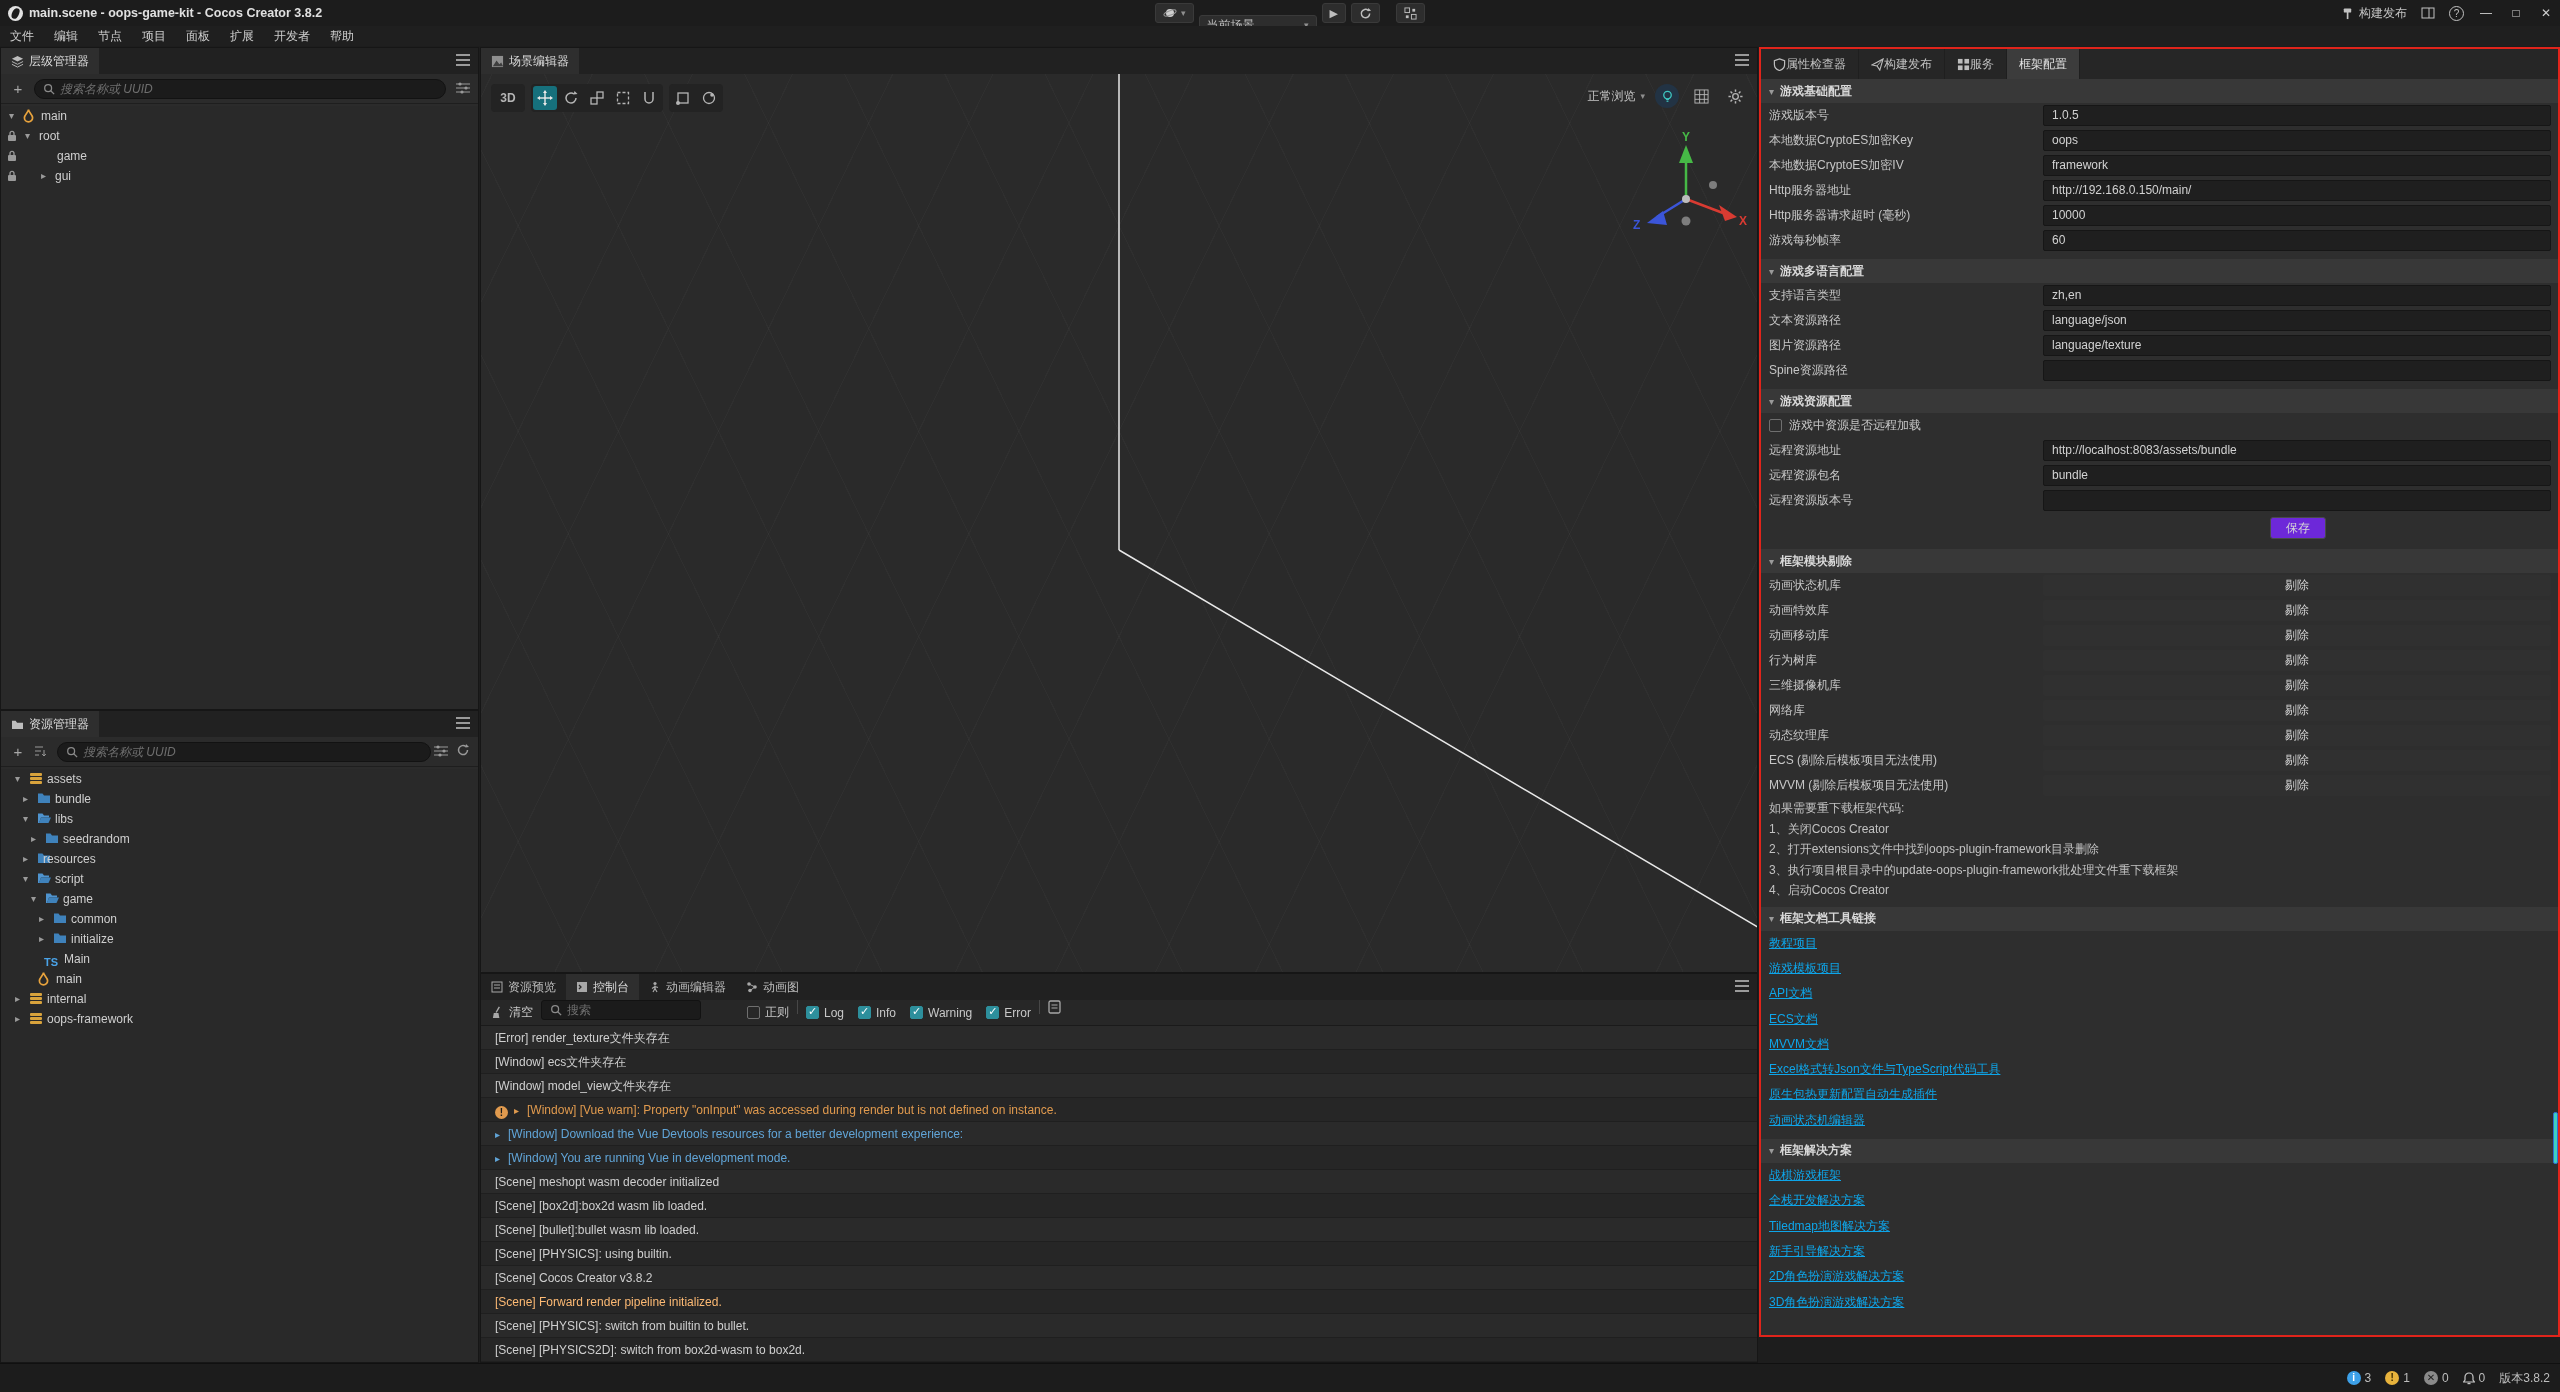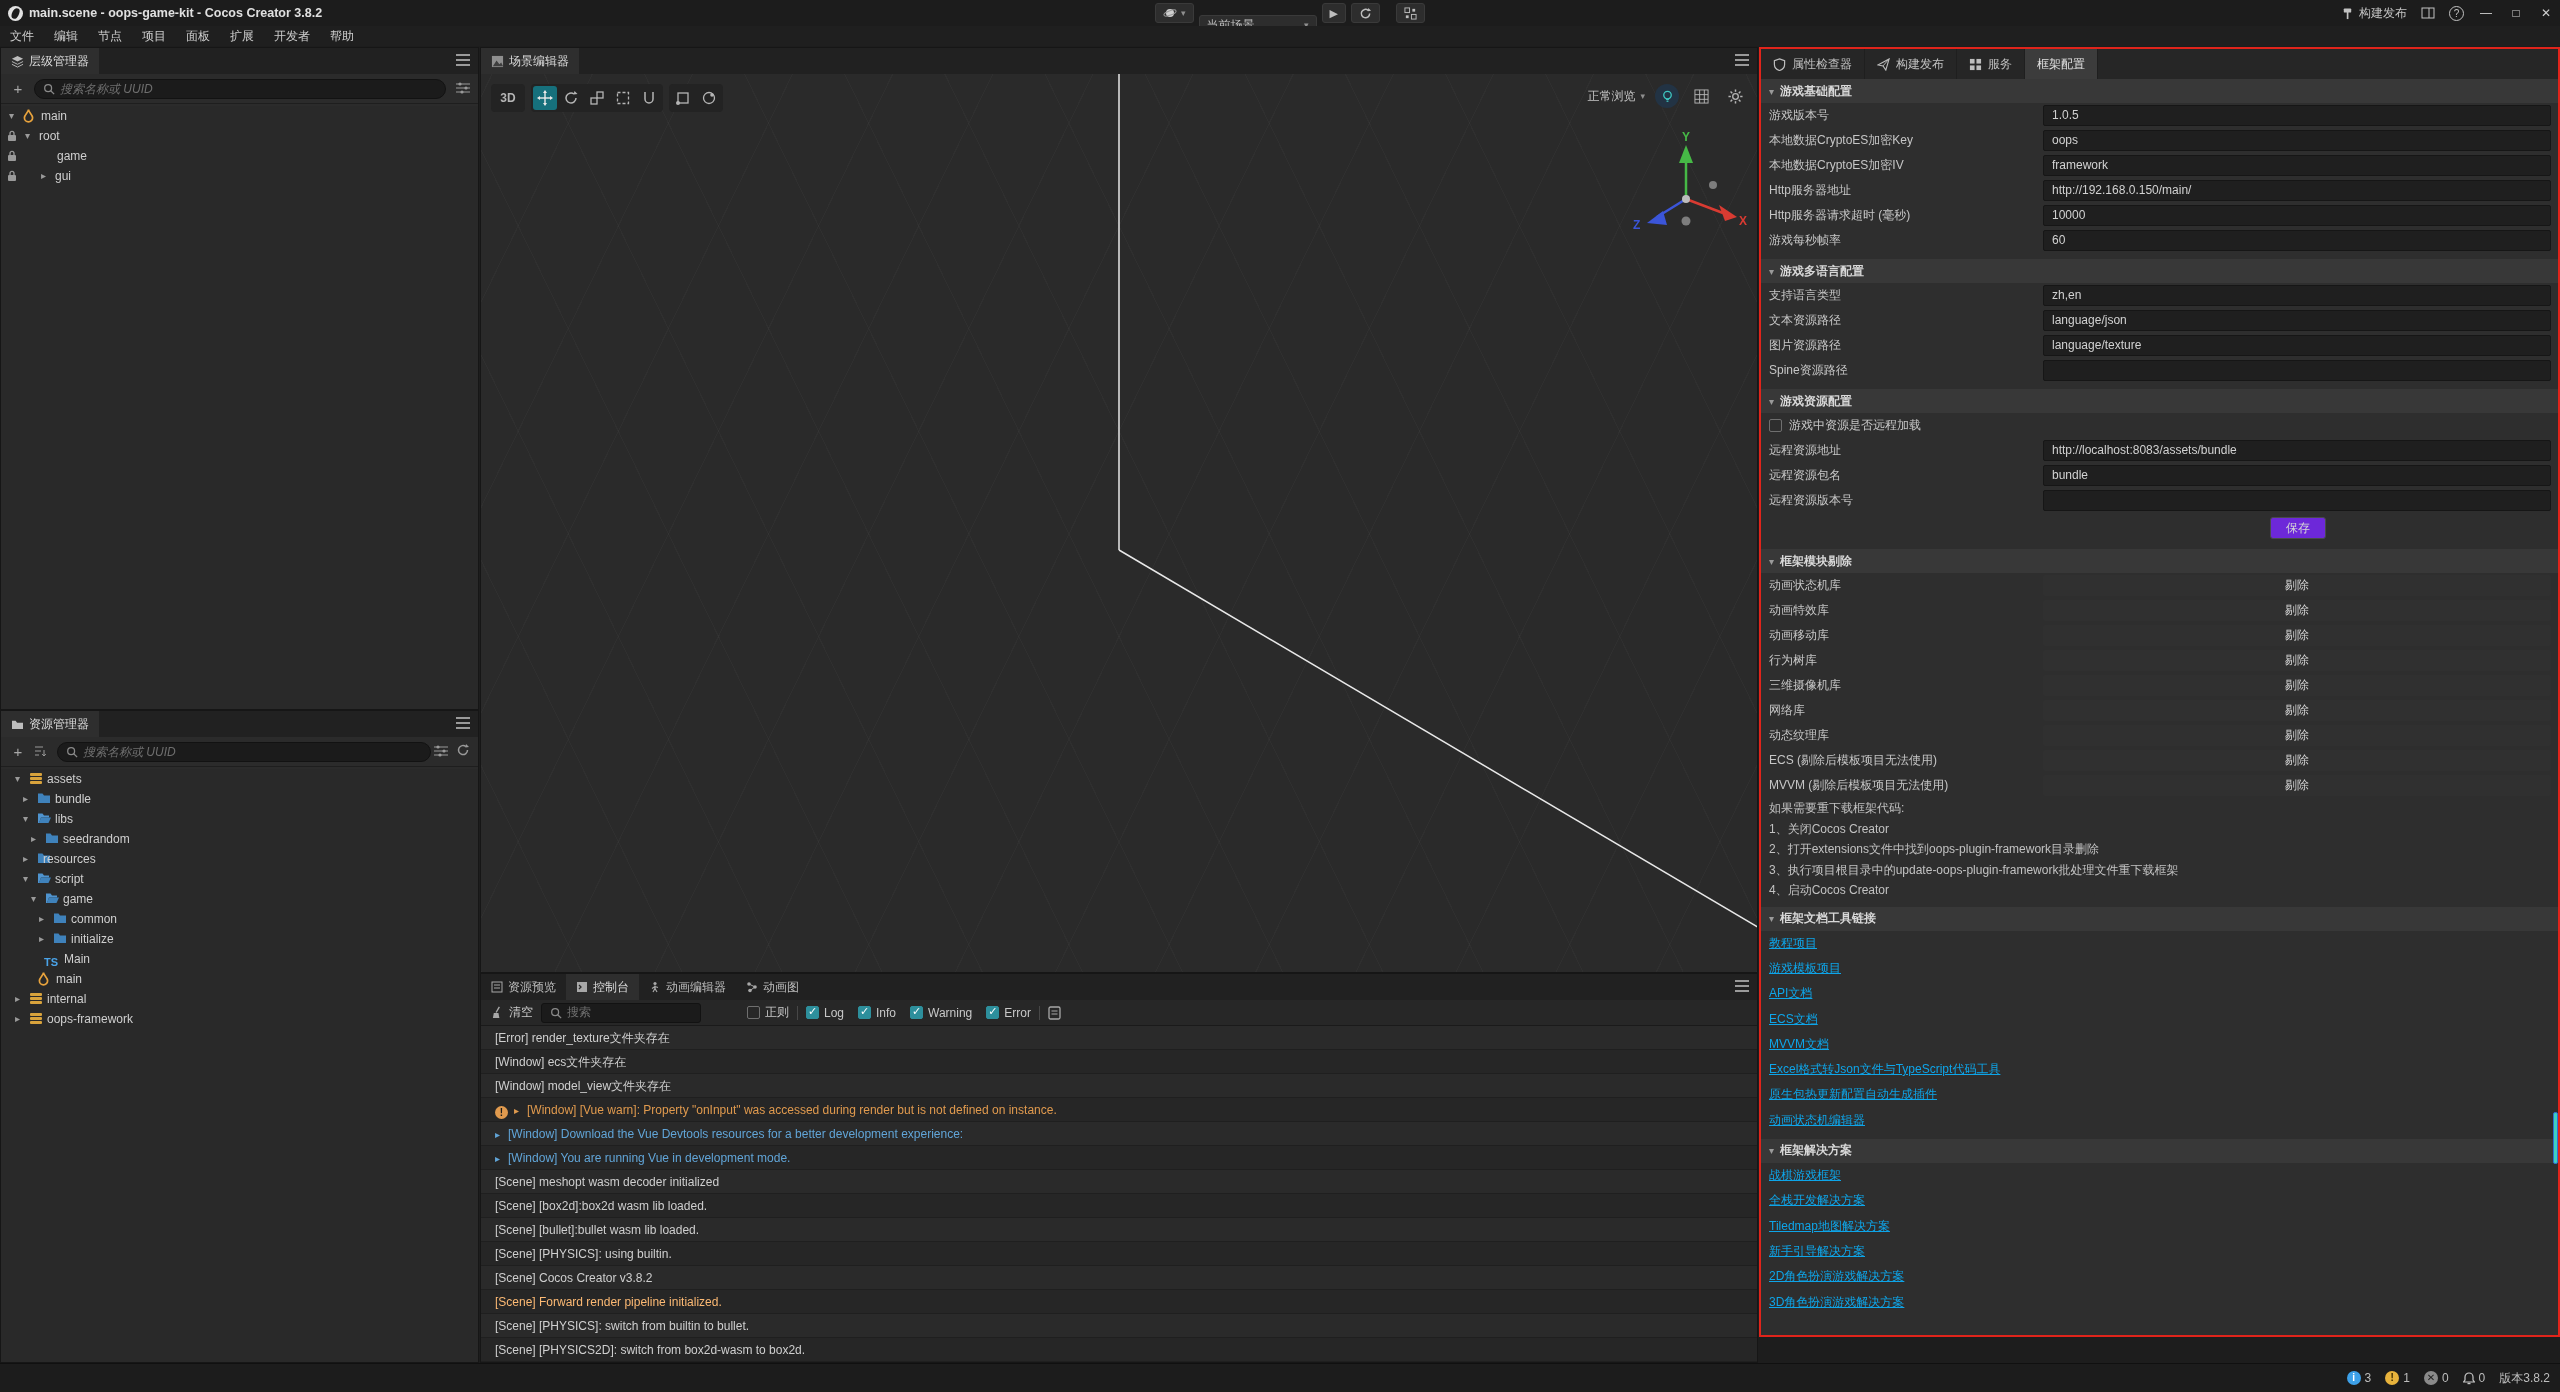--- a/index.html
+++ b/index.html
@@ -42,39 +42,39 @@
   #scene-body { position:absolute; left:0; top:26px; right:0; bottom:0; background:
       repeating-linear-gradient(64deg, rgba(255,255,255,0.025) 0 1px, transparent 1px 90px),
       repeating-linear-gradient(-64deg, rgba(255,255,255,0.025) 0 1px, transparent 1px 90px),
       #2a2a2a; overflow:hidden; }
   .scene-toolgroup { position:absolute; top:10px; display:flex; gap:2px; background:#232323; border-radius:4px; padding:2px; }
   .tool-btn { width:24px; height:24px; border-radius:3px; display:flex; align-items:center; justify-content:center; color:#b5b5b5; }
   .tool-btn.sel { background:#16707c; color:#eaeaea; }
   #scene-right-tools { position:absolute; right:10px; top:10px; display:flex; align-items:center; gap:10px; color:#c5c5c5; }
 
   
-  #console-toolbar { position:absolute; left:0; top:26px; right:0; height:26px; background:#272727; display:flex; align-items:center; gap:8px; padding:0 10px; border-bottom:1px solid #1a1a1a; }
+  #console-toolbar { position:absolute; left:0; top:26px; right:0; height:26px; background:#272727; display:flex; gap:8px; padding:0 10px; border-bottom:1px solid #1a1a1a; }
   .cb { display:flex; align-items:center; gap:5px; }
   .cbx { width:13px; height:13px; border:1px solid #6f6f6f; border-radius:2px; background:transparent; position:relative; }
   .cbx.on { background:#2d8f9c; border-color:#2d8f9c; }
   .cbx.on:before { content:"✓"; position:absolute; left:1px; top:-2px; color:#fff; font-size:11px; }
   .vdiv { width:1px; height:14px; background:#474747; }
   #console-logs { position:absolute; left:0; top:52px; right:0; bottom:0; overflow:hidden; }
   .console-row { height:24px; line-height:24px; padding-left:14px; color:#cfcfcf; border-bottom:1px solid #1f1f1f; background:#2a2a2a; white-space:nowrap; }
   .console-row:nth-child(even){ background:#262626; }
   .console-row.warn { color:#e09a4e; }
   .console-row.vue { color:#61a5d8; }
   .console-row.scene-info { color:#fdba74; }
   .row-caret { margin-right:8px; font-size:10px; }
   .warn-badge { display:inline-block; width:13px; height:13px; line-height:13px; border-radius:50%; background:#e09a4e; color:#1d1d1d; text-align:center; font-weight:bold; font-size:10px; margin-right:6px; vertical-align:-2px; }
 
   
   #inspector { position:absolute; left:1759px; top:47px; width:801px; height:1290px; background:#2e2e2e; border:2px solid #e0241b; }
   #insp-tabs { display:flex; align-items:center; height:30px; background:#262626; }
-  .insp-tab { height:30px; display:flex; align-items:center; gap:6px; padding:12px 12px; color:#c0c0c0; border-right:1px solid #1f1f1f; }
+  .insp-tab { height:30px; display:flex; align-items:center; gap:0; padding:12px 12px; color:#c0c0c0; border-right:1px solid #1f1f1f; }
   .insp-tab.active { background:#3c3c3c; color:#e2e2e2; }
   .sec-head { height:24px; background:#383838; display:flex; align-items:center; gap:6px; padding-left:8px; font-weight:bold; color:#d8d8d8; margin-top:6px; }
   .sec-head:first-of-type { margin-top:0; }
   .sec-caret { color:#9a9a9a; font-size:10px; }
   .f-row { position:relative; height:25px; }
   .f-label { position:absolute; left:8px; top:0; line-height:25px; color:#c6c6c6; white-space:nowrap; }
   .f-input { position:absolute; left:282px; top:2px; width:508px; height:21px; line-height:19px; background:#1f1f1f; border:1px solid #161616; border-radius:2px; color:#d2d2d2; padding:0 8px; }
   .mod-bar { position:absolute; left:282px; top:2px; width:508px; height:21px; background:#303030; border-radius:2px; text-align:center; line-height:21px; color:#d4d4d4; }
   .note-line { height:20.5px; line-height:20.5px; padding-left:8px; color:#c2c2c2; white-space:nowrap; }
   .link-row { height:25.3px; display:flex; align-items:center; padding-left:8px; }

